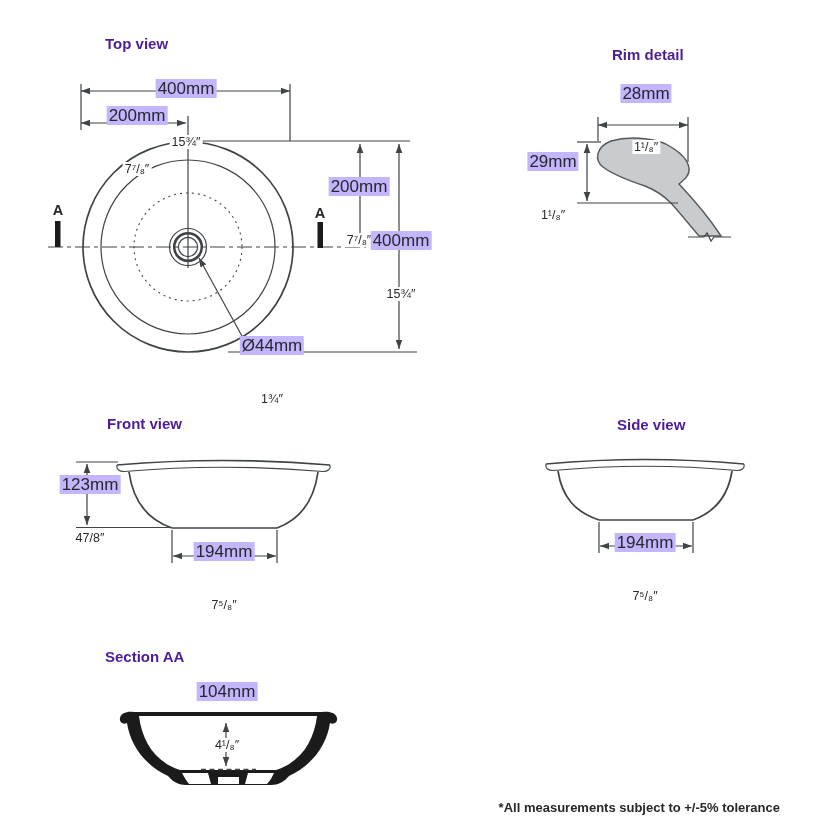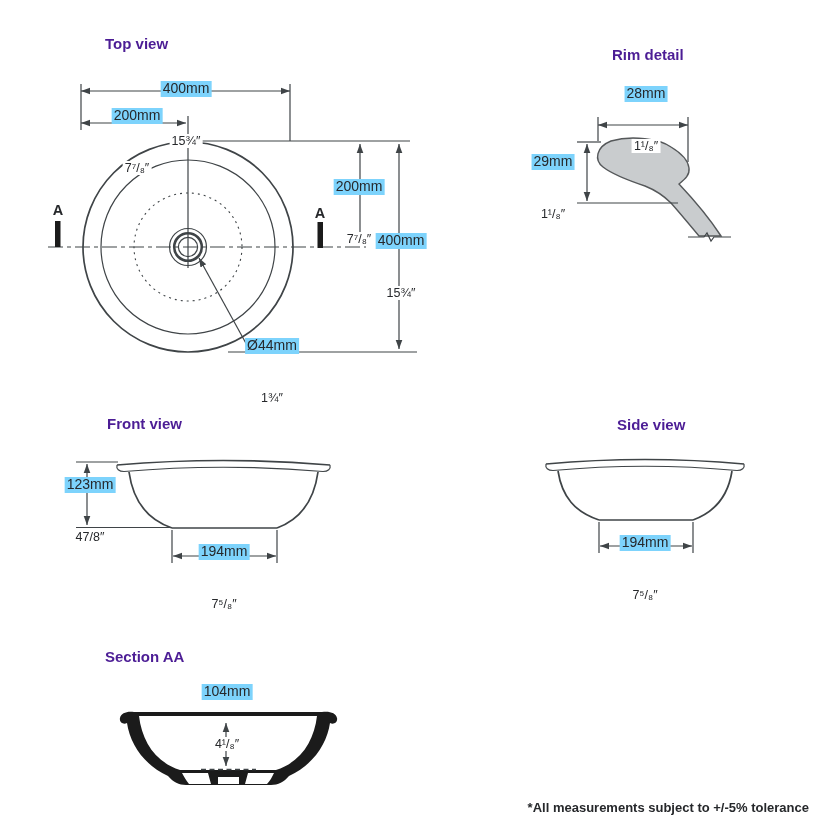--- a/index.html
+++ b/index.html
@@ -21,25 +21,25 @@
   .dots{stroke-dasharray:2 4;stroke-width:1.1;}
   .cline{stroke-dasharray:15 4 4 4;stroke-width:1.1;}
   .dashmid{stroke-dasharray:5 3.5;stroke-width:1.3;}
   .dl{marker-start:url(#ar);marker-end:url(#ar);}
   .de{marker-end:url(#ar);}
   .mk{fill:var(--line);stroke:none;}
   .fill-dark{fill:var(--fill-black);stroke:none;}
   .fill-gray{fill:var(--fill-gray);stroke:#55585a;stroke-width:1.4;}
   .title{position:absolute;font-weight:bold;font-size:15px;color:#4c1d95;white-space:nowrap;}
   .dim{position:absolute;transform:translateX(-50%);text-align:center;line-height:1.12;white-space:nowrap;}
-  .dim .mm{font-size:14px;background:#7dd3fc;padding:0 2px;display:inline-block;}
+  .dim .mm{font-size:17px;background:#c4b5fd;padding:0 2px;display:inline-block;}
   .dim .in{font-size:12.5px;background:#fff;padding:0 2px;display:inline-block;margin-top:37px;}
   .dim div{line-height:1.12;}
   .amark{position:absolute;transform:translateX(-50%);font-weight:bold;font-size:14.5px;}
-  .footer{position:absolute;right:31px;top:800px;font-weight:bold;font-size:13px;}
+  .footer{position:absolute;right:60px;top:800px;font-weight:bold;font-size:13px;}
 </style>
 </head>
 <body>
 
 <svg id="canvas" width="840" height="840" viewBox="0 0 840 840">
   <defs>
     <marker id="ar" markerWidth="10" markerHeight="8" refX="9" refY="4" orient="auto-start-reverse" markerUnits="userSpaceOnUse">
       <path class="mk" d="M0,0.7 L9,4 L0,7.3 Z"></path>
     </marker>
   </defs>

